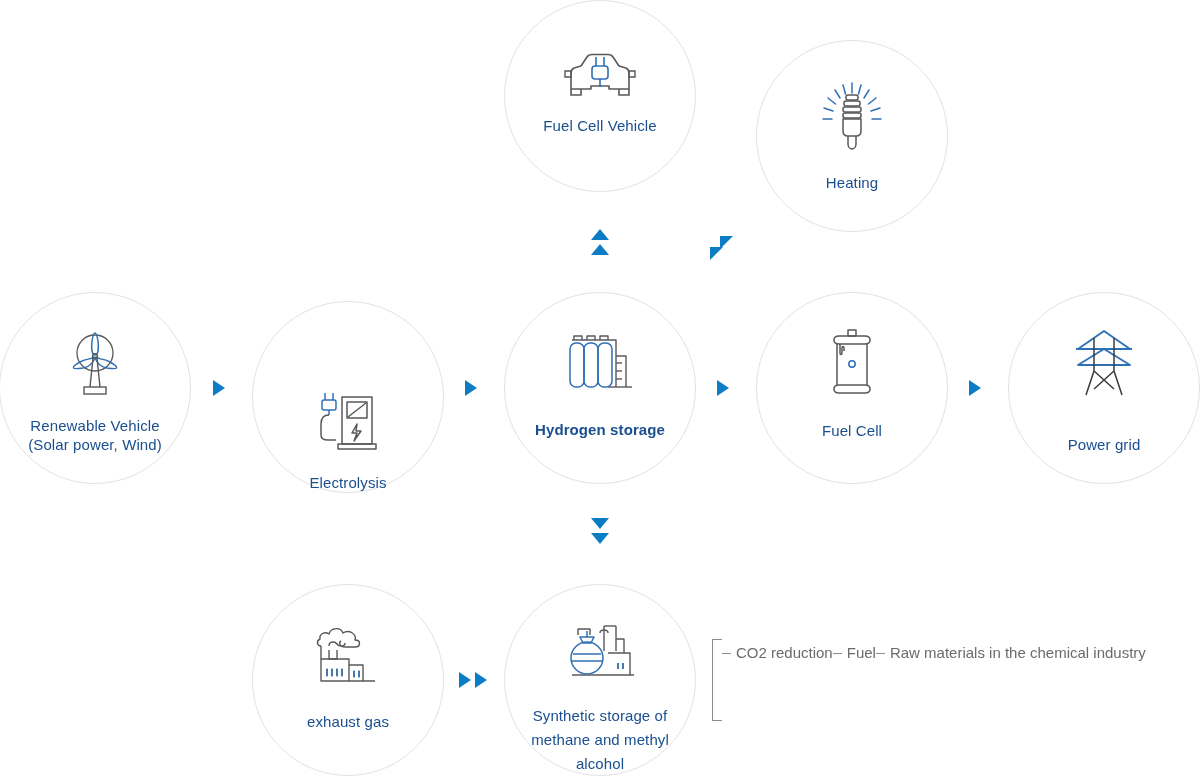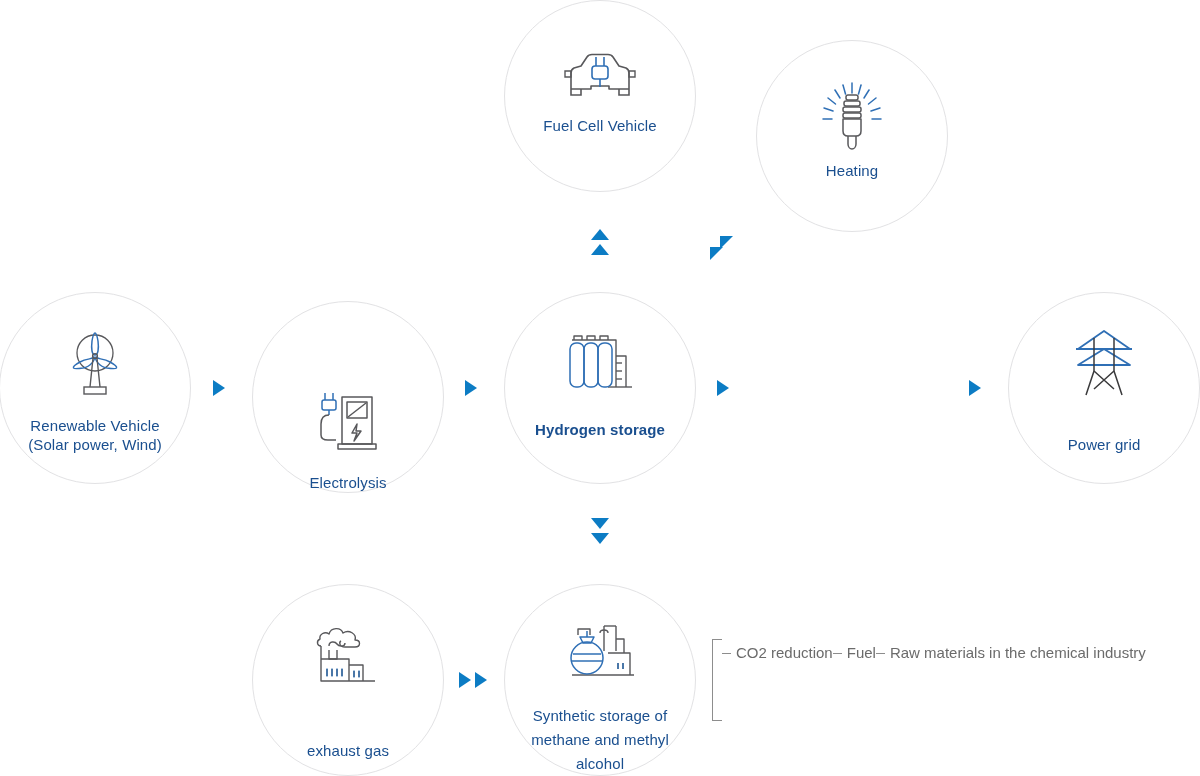--- a/index.html
+++ b/index.html
@@ -116,21 +116,21 @@
         <g fill="none" stroke="#58585b" stroke-width="1.5" stroke-linejoin="round">
           <rect x="30" y="14" width="12" height="5" rx="2"></rect>
           <rect x="28" y="20" width="16" height="5" rx="2"></rect>
           <rect x="27" y="26" width="18" height="5" rx="2"></rect>
           <rect x="27" y="32" width="18" height="5" rx="2"></rect>
           <path d="M27 38 L45 38 L45 50 C45 53 43 55 40 55 L32 55 C29 55 27 53 27 50 Z"></path>
           <path d="M32 55 L32 63 C32 66 34 68 36 68 C38 68 40 66 40 63 L40 55"></path>
         </g>
       </svg>
     </span>
-    <span class="label" style="text-align:center;">Heating</span>
+    <span class="label" style="margin-top:12px;text-align:center;">Heating</span>
   </div>
 
   <div>
     <div class="tri tri-u" style="left:591px;top:229px;"></div>
     <div class="tri tri-u" style="left:591px;top:244px;"></div>
   </div>
 
   <div>
     <div class="tri tri-dl" style="left:720px;top:236px;"></div>
     <div class="tri tri-dl" style="left:710px;top:247px;"></div>
@@ -197,20 +197,35 @@
           <rect x="22" y="12" width="14" height="44" rx="6"></rect>
           <rect x="36" y="12" width="14" height="44" rx="6"></rect>
         </g>
       </svg>
     </span>
     <span class="label" style="margin-top:19px;font-weight:bold;">Hydrogen storage</span>
   </div>
 
   <div class="tri tri-r" style="left:717px;top:380px;"></div>
 
+  <div class="node" style="left:756px;top:292px;width:192px;height:192px;padding-top:36px;">
+    <span class="icon">
+      <svg width="56" height="68" viewBox="0 0 56 68">
+        <g fill="none" stroke="#58585b" stroke-width="1.5" stroke-linejoin="round">
+          <rect x="24" y="1" width="8" height="6"></rect>
+          <path d="M10 11 C10 8.5 12 7 15 7 L41 7 C44 7 46 8.5 46 11 C46 13.5 44 15 41 15 L15 15 C12 15 10 13.5 10 11 Z"></path>
+          <path d="M13 15 L13 56 M43 15 L43 56"></path>
+          <path d="M10 60 C10 57.5 12 56 15 56 L41 56 C44 56 46 57.5 46 60 C46 62.5 44 64 41 64 L15 64 C12 64 10 62.5 10 60 Z"></path>
+          <path d="M16 15 L16 24 C16 26 18 26 18 24 L18 19 C18 17 20 17 20 19 L20 22"></path>
+        </g>
+        <circle cx="28" cy="35" r="3.2" fill="none" stroke="#2f6fb5" stroke-width="1.5"></circle>
+      </svg>
+    </span>
+    <span class="label" style="margin-top:20px;">Fuel Cell</span>
+  </div>
 
   <div class="tri tri-r" style="left:969px;top:380px;"></div>
 
   <div class="node" style="left:1008px;top:292px;width:192px;height:192px;padding-top:34px;">
     <span class="icon">
       <svg width="72" height="72" viewBox="0 0 72 72">
         <g fill="none" stroke="#2f6fb5" stroke-width="1.8" stroke-linejoin="round">
           <path d="M36 4 L10 22 L62 22 Z" fill="none"></path>
           <line x1="8" y1="22" x2="64" y2="22"></line>
           <path d="M36 22 L10 38 L62 38 Z" fill="none"></path>
@@ -226,21 +241,21 @@
       </svg>
     </span>
     <span class="label" style="margin-top:32px;">Power grid</span>
   </div>
 
   <div>
     <div class="tri tri-d" style="left:591px;top:518px;"></div>
     <div class="tri tri-d" style="left:591px;top:533px;"></div>
   </div>
 
-  <div class="node" style="left:252px;top:584px;width:192px;height:192px;padding-top:40px;gap:29px;">
+  <div class="node" style="left:252px;top:584px;width:192px;height:192px;padding-top:40px;">
     <span class="icon">
       <svg width="66" height="64" viewBox="0 0 66 64">
         <g fill="none" stroke="#58585b" stroke-width="1.4" stroke-linejoin="round">
           <path d="M6 21 C2 21 1 16 5 14 C4 9 10 6 14 9 C16 2 26 2 28 8 C34 4 42 9 40 15 C46 15 46 22 40 22 L30 22 C24 22 24 17 26 16"></path>
           <path d="M14 21 C14 16 20 16 22 19 C24 22 30 22 30 18"></path>
           <path d="M6 21 L6 56 L60 56"></path>
           <path d="M14 25 L14 34 L22 34 L22 25"></path>
           <path d="M6 34 L34 34 L34 56"></path>
           <path d="M34 40 L48 40 L48 56"></path>
           <line x1="12" y1="44" x2="12" y2="51"></line>

